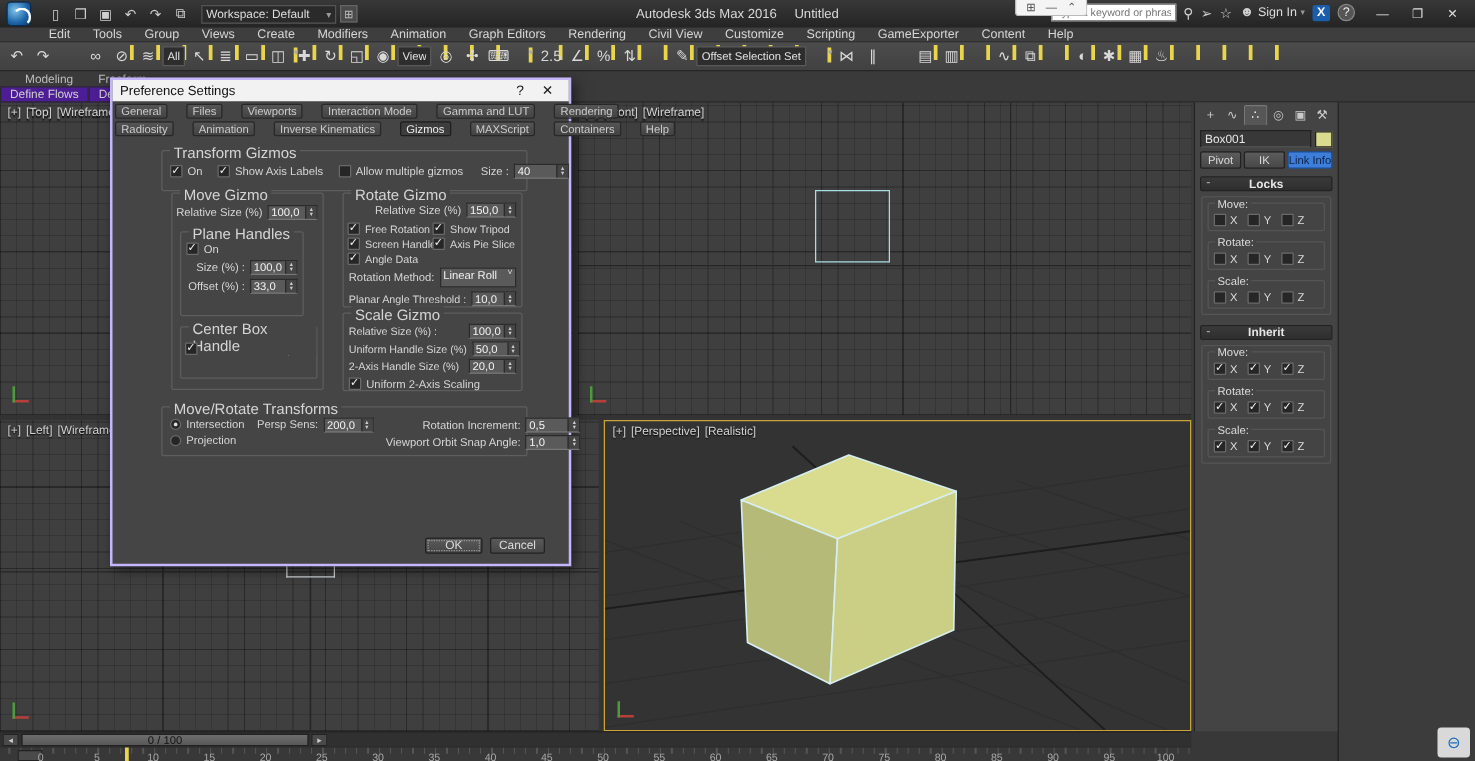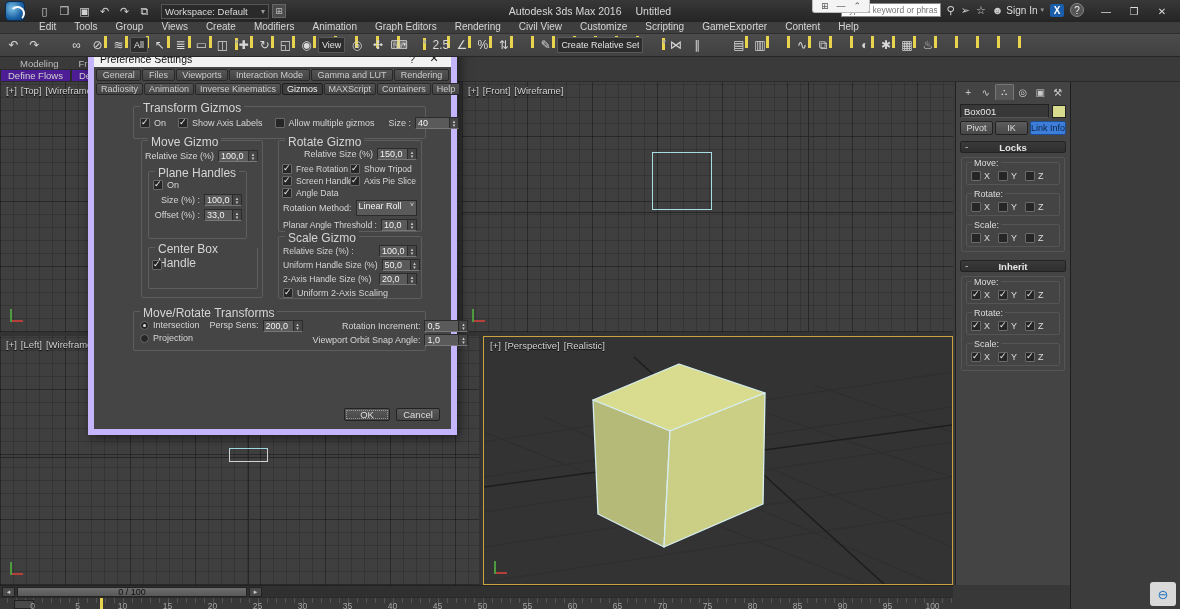--- a/index.html
+++ b/index.html
@@ -23,21 +23,21 @@
 .ic-icon{color:#cfcfcf;font-size:11px}
 .signin{display:flex;align-items:center;gap:3px;color:#ddd;font-size:10px}
 .exchange{width:14px;height:13px;background:#1a5dab;color:#fff;font-weight:bold;font-size:10px;display:flex;align-items:center;justify-content:center;border-radius:2px}
 .helpq{width:14px;height:14px;border-radius:50%;background:#555;border:1px solid #888;color:#eee;font-size:10px;display:flex;align-items:center;justify-content:center}
 .wincontrols{position:absolute;right:4px;top:0;height:22px;display:flex;align-items:center}
 .winbtn{width:28px;height:20px;display:flex;align-items:center;justify-content:center;color:#ddd;font-size:10px}
 .overlay-widget{position:absolute;left:812px;top:0;height:13px;background:#f4f4f4;border:1px solid #bbb;border-top:none;display:flex;align-items:center;gap:8px;padding:0 8px;z-index:40;border-radius:0 0 3px 3px}
 .overlay-widget span{color:#555;font-size:9px;line-height:10px}
 
 
-.menubar{position:absolute;left:0;top:22px;width:1180px;height:12px;background:#3e3e3e;border-bottom:1px solid #2e2e2e;display:flex;align-items:flex-end;padding-left:30px;z-index:25}
+.menubar{position:absolute;left:0;top:22px;width:1180px;height:12px;background:#3e3e3e;border-bottom:1px solid #2e2e2e;display:flex;align-items:center;padding-left:30px;z-index:25}
 .menu-item{padding:0 9px;color:#d6d6d6;font-size:10px;line-height:12px;white-space:nowrap}
 
 
 .toolbar{position:absolute;left:0;top:34px;width:1180px;height:23px;background:linear-gradient(#4c4c4c,#414141);border-bottom:1px solid #262626;display:flex;align-items:center;padding:0 4px;gap:2px;z-index:25}
 .tb-item{height:19px;min-width:19px;display:flex;align-items:center;justify-content:center;border-radius:2px;color:#d8d8d8;position:relative}
 .tb-item .tb-glyph{font-size:12px;line-height:19px}
 .tb-item .tb-label{display:none}
 .tb-item.dd{min-width:0;background:#2d2d2d;border:1px solid #5a5a5a;height:16px;padding:0 3px;border-radius:1px}
 .tb-item.dd .tb-label{display:block;font-size:9px;color:#e2e2e2;max-width:86px;overflow:hidden;white-space:nowrap;text-overflow:clip}
 .tb-item.dd .tb-caret{font-size:7px;color:#aaa;margin-left:4px}
@@ -99,25 +99,25 @@
 .radio.checked:after{content:"";position:absolute;left:2px;top:2px;width:3px;height:3px;border-radius:50%;background:#ddd}
 .field{height:12px;background:#5a5a5a;border:1px solid #2b2b2b;border-bottom-color:#777;display:flex;align-items:center;flex:none}
 .field .fval{flex:1;color:#f2f2f2;font-size:9px;padding:0 2px;overflow:hidden;white-space:nowrap}
 .spinner{width:9px;height:10px;display:flex;flex-direction:column;align-items:center;justify-content:center;background:#454545;border-left:1px solid #2b2b2b;flex:none}
 .spinner i{font-style:normal;font-size:5px;line-height:4px;color:#ccc}
 .ddfield{height:16px;background:#5a5a5a;border:1px solid #2b2b2b;display:flex;align-items:flex-start;flex:none}
 .ddfield .fval{flex:1;color:#f2f2f2;font-size:9px;padding:0 2px;white-space:nowrap;overflow:hidden}
 .ddfield .dcaret{font-size:7px;color:#ddd;padding:0 2px}
 
 
-.dialog{position:absolute;left:88px;top:44px;width:369px;height:391px;background:#454545;border:6px solid #c4b5fd;box-shadow:3px 3px 10px rgba(0,0,0,.5);z-index:20}
+.dialog{position:absolute;left:88px;top:62px;width:369px;height:391px;background:#454545;border:2px solid #c4b5fd;box-shadow:3px 3px 10px rgba(0,0,0,.5);z-index:20}
 .dlg-titlebar{height:17px;background:#f2f2f2;display:flex;align-items:center;padding:0 6px}
 .dlg-title{flex:1;color:#111;font-size:10.5px}
 .dlg-btn{width:22px;height:15px;display:flex;align-items:center;justify-content:center;color:#222;font-size:11px}
-.dlg-tabs{display:flex;padding:2px 2px 0;gap:1px}
+.dlg-tabs{display:flex;padding:2px 2px 0;gap:15px}
 .dlg-tab{flex:1 1 auto;height:12px;background:linear-gradient(#555,#434343);border:1px solid #282828;border-radius:2px;color:#ccc;font-size:9px;display:flex;align-items:center;justify-content:center;white-space:nowrap;padding:0 4px}
 .dlg-tab.active{background:#3d3d3d;color:#eee;border-color:#1d1d1d}
 .dlg-content{position:relative;height:calc(100% - 45px)}
 .grp{position:absolute;border:1px solid #5e5e5e;border-radius:2px}
 .grp>.grp-title{position:absolute;left:6px;top:-6px;background:#454545;padding:0 3px;font-size:12px;color:#d5d5d5}
 .row{display:flex;align-items:center;gap:4px}
 .lbl{font-size:9px;color:#d5d5d5;white-space:nowrap}
 .cbrow{display:flex;align-items:center;gap:4px}
 .cblabel{font-size:9px;color:#d5d5d5;white-space:nowrap}
 .dlg-buttons{position:absolute;left:0;right:0;bottom:0;height:28px}
@@ -373,21 +373,21 @@
       <span class="tb-caret"></span>
     </span>
     <span class="tb-item">
 
       <span class="tb-glyph">✎</span>
 
       <span class="tb-caret"></span>
     </span>
     <span class="tb-item dd">
 
-      <span class="tb-label">Create Relative Set</span>
+      <span class="tb-label">Offset Selection Set</span>
       <span class="tb-caret">▾</span>
     </span>
     <span class="tb-item">
 
       <span class="tb-glyph"></span>
 
       <span class="tb-caret"></span>
     </span>
     <span class="tb-item">
 

